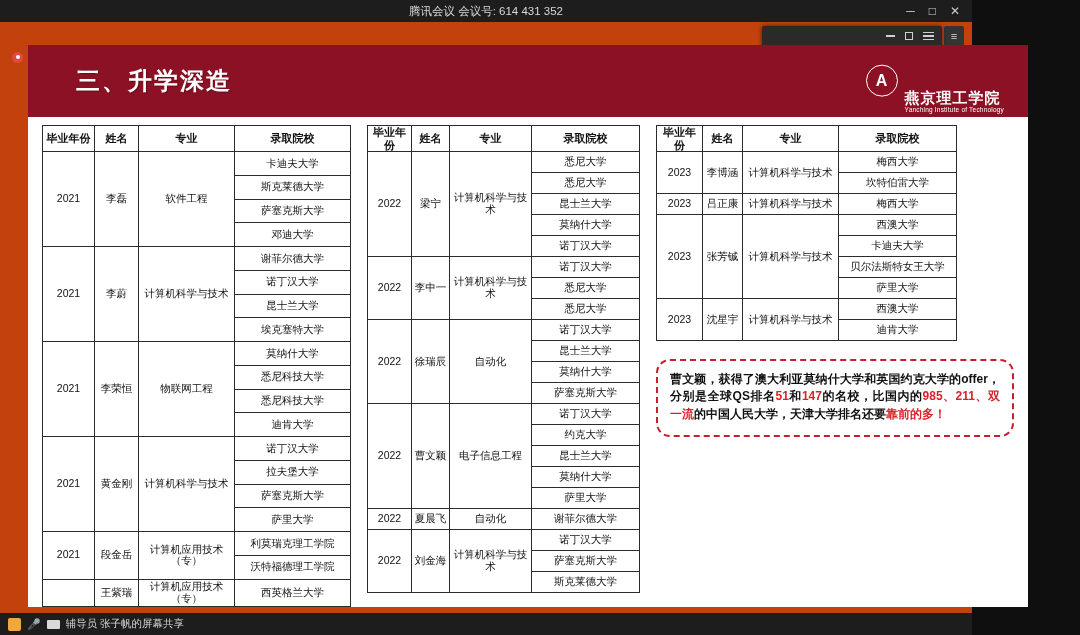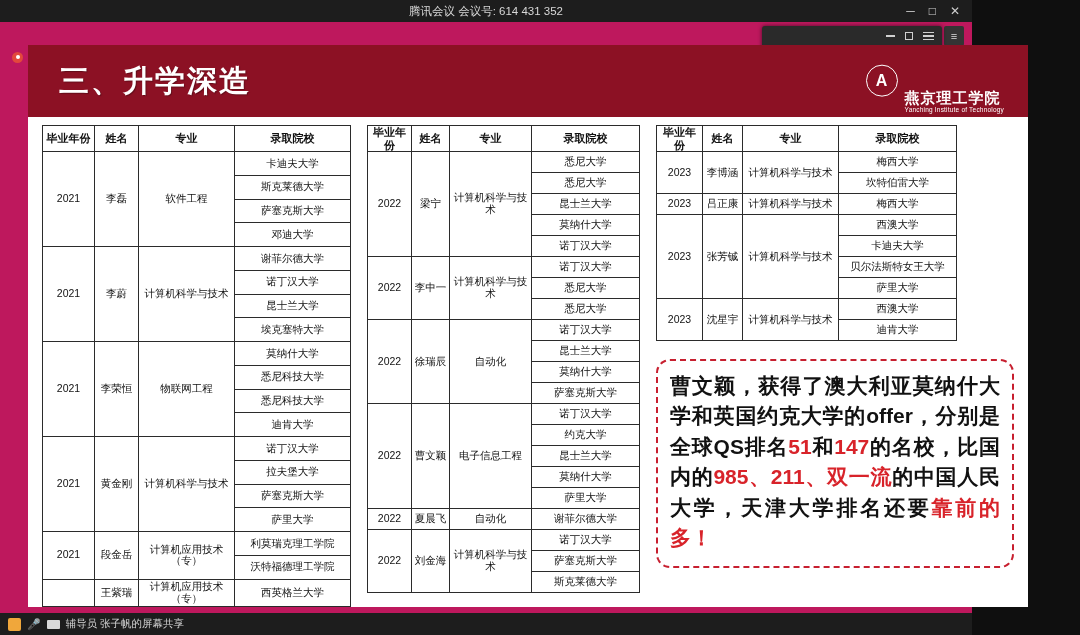--- a/index.html
+++ b/index.html
@@ -5,21 +5,21 @@
   * { box-sizing: border-box; margin: 0; padding: 0; }
   html, body {
     width: 1080px; height: 635px;
     background: #0f0f0f;
     font-family: "Liberation Sans", sans-serif;
     overflow: hidden;
   }
   .app {
     position: relative;
     width: 972px; height: 635px;
-    background: #be185d;
+    background: #c2410c;
   }
   
   .titlebar {
     position: absolute; top: 0; left: 0; right: 0; height: 22px;
     background: #1d1d1d;
     display: flex; align-items: center; justify-content: center;
     color: #d8d8d8; font-size: 11.5px;
   }
   .titlebar .win-controls {
     position: absolute; right: 4px; top: 0; height: 22px;
@@ -82,24 +82,24 @@
     overflow: hidden;
   }
   .slide-header {
     position: relative;
     height: 72px;
     background: #8c1124;
     display: flex; align-items: center;
   }
   .slide-header .title {
     color: #ffffff;
-    font-size: 30px;
+    font-size: 24px;
     font-weight: bold;
     letter-spacing: 2px;
-    margin-left: 31px;
+    margin-left: 48px;
     text-shadow: 1px 1px 1px rgba(0,0,0,.3);
   }
   .logo {
     position: absolute; right: 24px; top: 50%; transform: translateY(-50%);
     display: flex; align-items: center; gap: 7px;
   }
   .logo-badge {
     width: 32px; height: 32px; border-radius: 50%;
     border: 1.6px solid #ffffff;
     display: flex; align-items: center; justify-content: center;
@@ -148,21 +148,21 @@
   .t3 .col-c { width: 96px; }
   .t3 .col-d { width: 118px; }
   .colmid { display: flex; flex-direction: column; }
   .colright { display: flex; flex-direction: column; gap: 10px; }
   
   .callout {
     margin-top: 8px;
     border: 2px dashed #c71f2f;
     border-radius: 14px;
     padding: 10px 12px 12px 12px;
-    font-size: 21px;
+    font-size: 12px;
     font-weight: bold;
     line-height: 1.45;
     color: #111;
     text-align: justify;
   }
   .callout .r { color: #d8232a; }
   
   .bottombar {
     position: absolute; left: 0; right: 0; bottom: 0; height: 22px;
     background: #1d1d1d;

